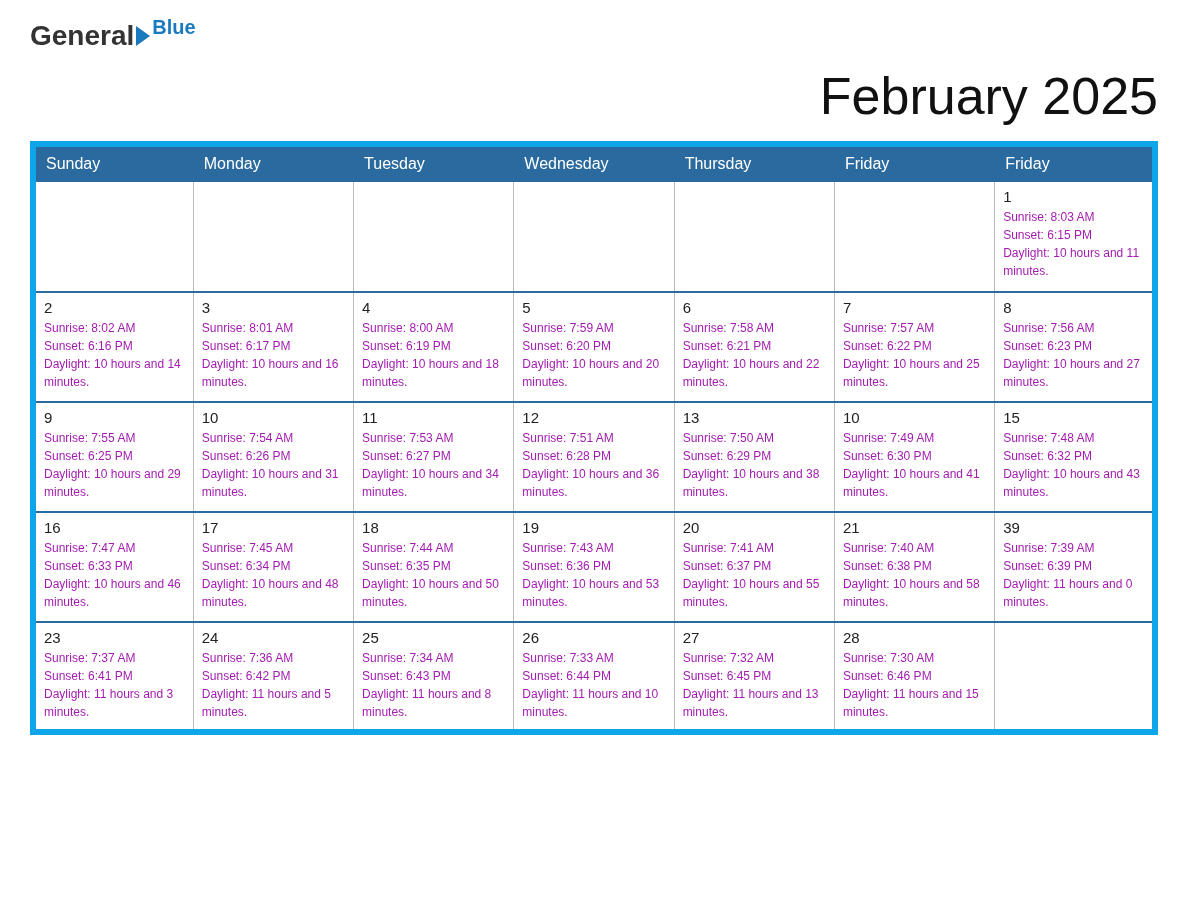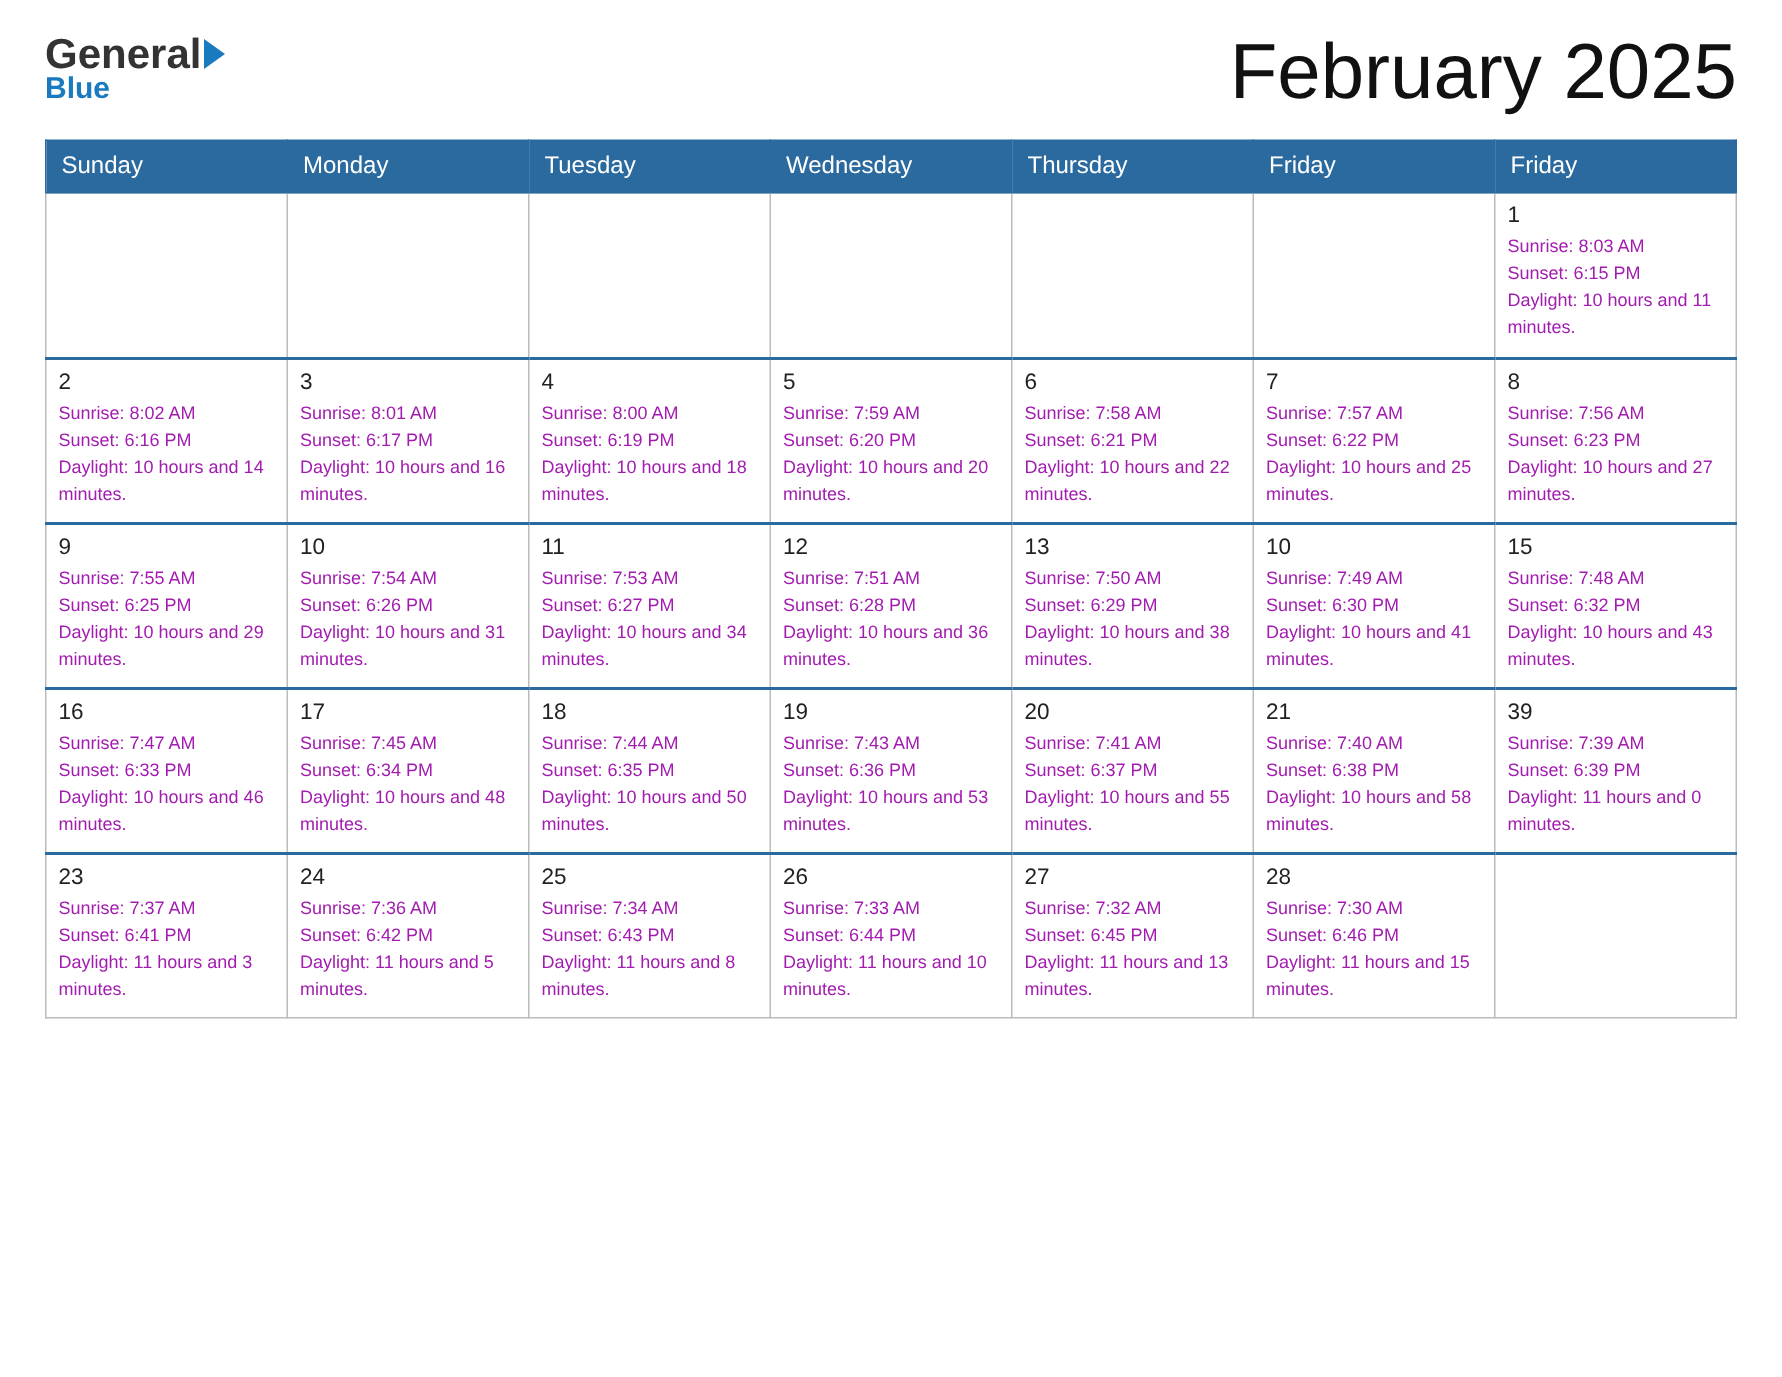--- a/index.html
+++ b/index.html
@@ -11,48 +11,48 @@
       min-height: 918px;
     }
     .header {
       display: flex;
       justify-content: space-between;
       align-items: flex-start;
       margin-bottom: 16px;
     }
     .logo {
       display: flex;
-      flex-direction: column;
+      flex-direction: row;
       align-items: flex-start;
     }
     .logo-text {
       display: flex;
       align-items: center;
       font-size: 28px;
       font-weight: bold;
       color: #333;
     }
     .logo-general { color: #333; }
     .logo-arrow {
       width: 0;
       height: 0;
       border-left: 14px solid #1a7abf;
       border-top: 10px solid transparent;
       border-bottom: 10px solid transparent;
       margin: 0 2px;
       display: inline-block;
     }
     .logo-blue { color: #1a7abf; font-size: 20px; font-weight: bold; margin-top: -4px; }
-    .title-block { text-align: right; }
+    .title-block { text-align: right; margin-top: 48px; }
     .month-title { font-size: 52px; font-weight: normal; color: #111; line-height: 1.1; }
     .subtitle { font-size: 22px; color: #333; margin-top: 4px; }
     .calendar {
       width: 100%;
       border-collapse: collapse;
-      border: 1px solid #0ea5e9;
+      border: 6px solid #0ea5e9;
     }
     .calendar th {
       background: #2b6a9e;
       color: #fff;
       font-size: 16px;
       font-weight: normal;
       padding: 8px 10px;
       text-align: left;
       border: 1px solid #2b6a9e;
     }

